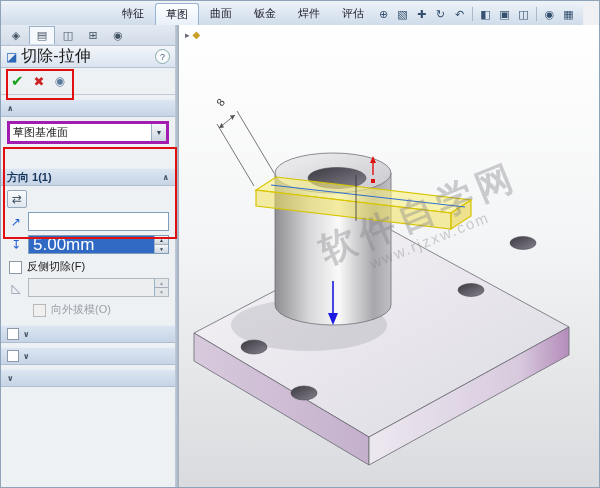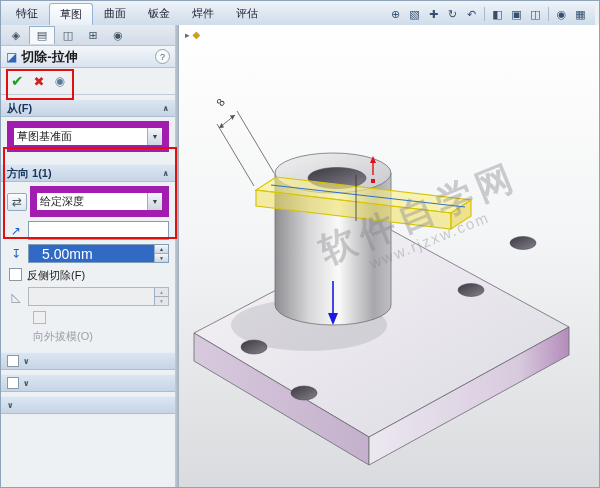--- a/index.html
+++ b/index.html
@@ -1,73 +1,73 @@
 <!DOCTYPE html>
 <html><head>
 <meta charset="utf-8">
 <style>
   html,body{margin:0;padding:0;}
   .app{position:relative;width:600px;height:488px;overflow:hidden;
        font-family:"Liberation Sans","DejaVu Sans",sans-serif;
        background:#eef0f3;border:1px solid #8fa3b8;box-sizing:border-box;}
   
-  .header{position:absolute;left:0;top:0;right:4px;height:24px;
+  .header{position:absolute;left:0;top:0;right:16px;height:24px;
           background:linear-gradient(#eef3f9,#cfdcea);
-          border-bottom:1px solid #a3b4c6;display:flex;align-items:flex-end;justify-content:space-between;}
+          border-bottom:1px solid #a3b4c6;display:flex;align-items:flex-end;justify-content:flex-end;padding-left:42px;}
   .tabs{display:flex;align-items:flex-end;padding-left:4px;}
   .tab{font-size:11px;color:#223;padding:3px 10px 3px;border:1px solid transparent;white-space:nowrap;cursor:default;}
   .tab.active{background:linear-gradient(#fdfeff,#e8f0f8);border:1px solid #98b4d4;border-bottom:none;
               border-radius:3px 3px 0 0;}
   .view-icons{display:flex;align-items:center;gap:2px;padding:0 6px 3px 0;}
   .vicon{width:17px;height:16px;display:flex;align-items:center;justify-content:center;
          font-size:11px;color:#35506e;border-radius:2px;}
   .vsep{width:1px;height:14px;background:#aab8c8;margin:0 2px;}
   
   .main{position:absolute;left:0;top:24px;right:0;bottom:0;display:flex;}
   
   .panel{width:174px;background:#eef1f4;display:flex;flex-direction:column;font-size:11px;color:#1a1a1a;}
   .splitter{width:4px;background:linear-gradient(90deg,#c2ccd8,#9fadbc);}
   .pm-tabs{height:20px;display:flex;align-items:center;gap:1px;padding-left:3px;
            background:linear-gradient(#e4eaf1,#d2dce7);border-bottom:1px solid #b4c2d2;}
   .pm-tab{width:24px;height:17px;display:flex;align-items:center;justify-content:center;font-size:11px;color:#456;}
   .pm-tab.active{background:#f6f9fc;border:1px solid #9ab0c8;border-bottom:none;}
   .pm-title{height:21px;display:flex;align-items:center;gap:4px;padding:0 5px;
             background:linear-gradient(#f3f6fa,#d9e3ef);border-bottom:1px solid #b4c2d2;}
-  .pm-title .ttl{font-weight:bold;font-size:13px;flex:1;}
+  .pm-title .ttl{font-weight:normal;font-size:16px;flex:1;}
   .feat-icon{color:#2c66b8;font-size:12px;}
   .help{width:13px;height:13px;border:1px solid #8aa;border-radius:50%;font-size:9px;color:#467;
         display:flex;align-items:center;justify-content:center;background:#f8fafc;}
   .pm-buttons{height:26px;display:flex;align-items:center;gap:10px;padding:0 10px;
               border-bottom:1px solid #c2ccd6;background:#eef1f4;}
   .btn-ok{color:#18a018;font-size:15px;font-weight:bold;}
   .btn-cancel{color:#cc2222;font-size:13px;font-weight:bold;}
   .btn-preview{color:#5a7folly;}
   .btn-preview{color:#5a7a9a;font-size:12px;}
   
   .sec-hd{height:16px;margin-top:4px;display:flex;align-items:center;gap:4px;padding:0 6px;
           background:linear-gradient(#dce6f2,#c6d4e6);border-top:1px solid #e8eef6;border-bottom:1px solid #aebdd0;
           color:#17365d;font-weight:bold;}
   .sec-hd .lbl{flex:1;}
   .chev{font-size:8px;color:#456;}
   .row{display:flex;align-items:center;gap:3px;padding:0 6px;margin-top:4px;}
   .rowicon{width:18px;height:16px;display:flex;align-items:center;justify-content:center;font-size:12px;flex:none;}
   .btn3d{background:linear-gradient(#fbfcfd,#dfe6ee);border:1px solid #93a7bd;border-radius:2px;}
-  .combo{flex:1;display:flex;align-items:center;background:#fff;border:7px solid #a21caf;height:17px;min-width:0;}
+  .combo{flex:1;display:flex;align-items:center;background:#fff;border:3px solid #a21caf;height:17px;min-width:0;}
   .combo .txt{flex:1;padding:0 3px;white-space:nowrap;overflow:hidden;font-size:11px;}
   .combo .dd{width:14px;align-self:stretch;background:linear-gradient(#f4f6f8,#cdd6e0);
              border-left:1px solid #9ab0c4;font-size:7px;display:flex;align-items:center;justify-content:center;color:#345;}
   .selbox{flex:1;height:17px;background:#fff;border:1px solid #7f9db9;}
   .numfield{flex:1;display:flex;align-items:stretch;border:1px solid #7f9db9;background:#fff;height:17px;}
-  .numfield .val{flex:1;display:flex;align-items:center;padding:0 13px;font-size:14px;}
+  .numfield .val{flex:1;display:flex;align-items:center;padding:0 4px;font-size:17px;}
   .numfield.selected .val{background:#316ac5;color:#fff;}
   .spin{width:13px;display:flex;flex-direction:column;border-left:1px solid #9ab0c4;}
   .spin div{flex:1;display:flex;align-items:center;justify-content:center;font-size:5px;color:#345;
             background:linear-gradient(#f4f6f8,#cdd6e0);}
   .spin div + div{border-top:1px solid #aab;}
-  .checkrow{display:flex;align-items:flex-start;gap:5px;padding:0 8px;margin-top:5px;}
+  .checkrow{display:flex;align-items:flex-end;gap:5px;padding:0 8px;margin-top:5px;}
   .checkbox{width:11px;height:11px;background:#fff;border:1px solid #8a98a8;flex:none;}
   .disabled-txt{color:#9aa0a8;}
   .checkbox.disabled{background:#f0f0f0;border-color:#b8b8b8;}
   .numfield.disabled{background:#eceef0;border-color:#b0b8c0;}
   .numfield.disabled .spin div{background:#e4e7ea;color:#99a;}
   .rowicon.dim{color:#8a98a8;}
   
   .anno{position:absolute;border:2px solid #e01010;background:transparent;z-index:50;pointer-events:none;}
   .anno1{left:5px;top:68px;width:64px;height:27px;}
   .anno2{left:2px;top:146px;width:170px;height:88px;}
@@ -132,40 +132,35 @@
         <span class="help">?</span>
       </div>
 
       <div class="pm-buttons">
         <span class="btn-ok">✔</span>
         <span class="btn-cancel">✖</span>
         <span class="btn-preview">◉</span>
       </div>
 
       <div class="sec-hd">
-        <span class="lbl">从(F)</span>
         <span class="chev">∧</span>
       </div>
       <div class="row">
         <div class="combo">
           <span class="txt">草图基准面</span>
           <span class="dd">▼</span>
         </div>
       </div>
 
-      <div class="sec-hd" style="margin-top:12px;">
+      <div class="sec-hd" style="margin-top:24px;">
         <span class="lbl">方向 1(1)</span>
         <span class="chev">∧</span>
       </div>
       <div class="row">
         <span class="rowicon btn3d" style="color:#456;">⇄</span>
-        <div class="combo">
-          <span class="txt">给定深度</span>
-          <span class="dd">▼</span>
-        </div>
       </div>
       <div class="row">
         <span class="rowicon" style="color:#2060d0;">↗</span>
         <div class="selbox"></div>
       </div>
       <div class="row">
         <span class="rowicon" style="color:#2060d0;">↧</span>
         <div class="numfield selected">
           <span class="val">5.00mm</span>
           <span class="spin">
@@ -181,21 +176,21 @@
       <div class="row">
         <span class="rowicon dim">◺</span>
         <div class="numfield disabled">
           <span class="val"></span>
           <span class="spin">
             <div>▲</div>
             <div>▼</div>
           </span>
         </div>
       </div>
-      <div class="checkrow" style="padding-left:32px;flex-direction:column;">
+      <div class="checkrow" style="padding-left:32px;">
         <span class="checkbox disabled"></span>
         <span class="disabled-txt">向外拔模(O)</span>
       </div>
 
       <div class="sec-hd" style="margin-top:8px;">
         <span class="checkbox" style="width:10px;height:10px;"></span>
         <span class="chev">∨</span>
       </div>
 
       <div class="sec-hd">

